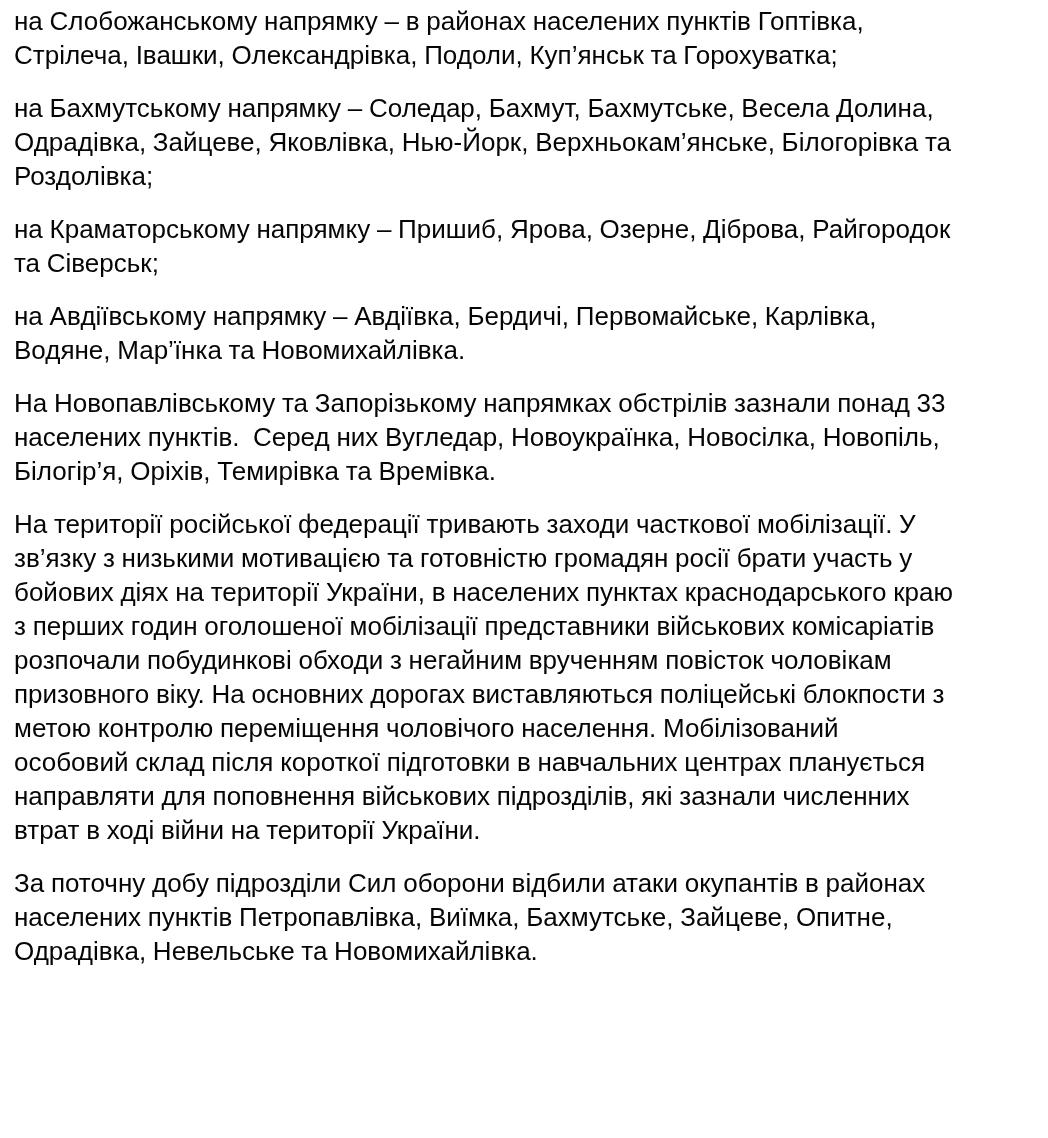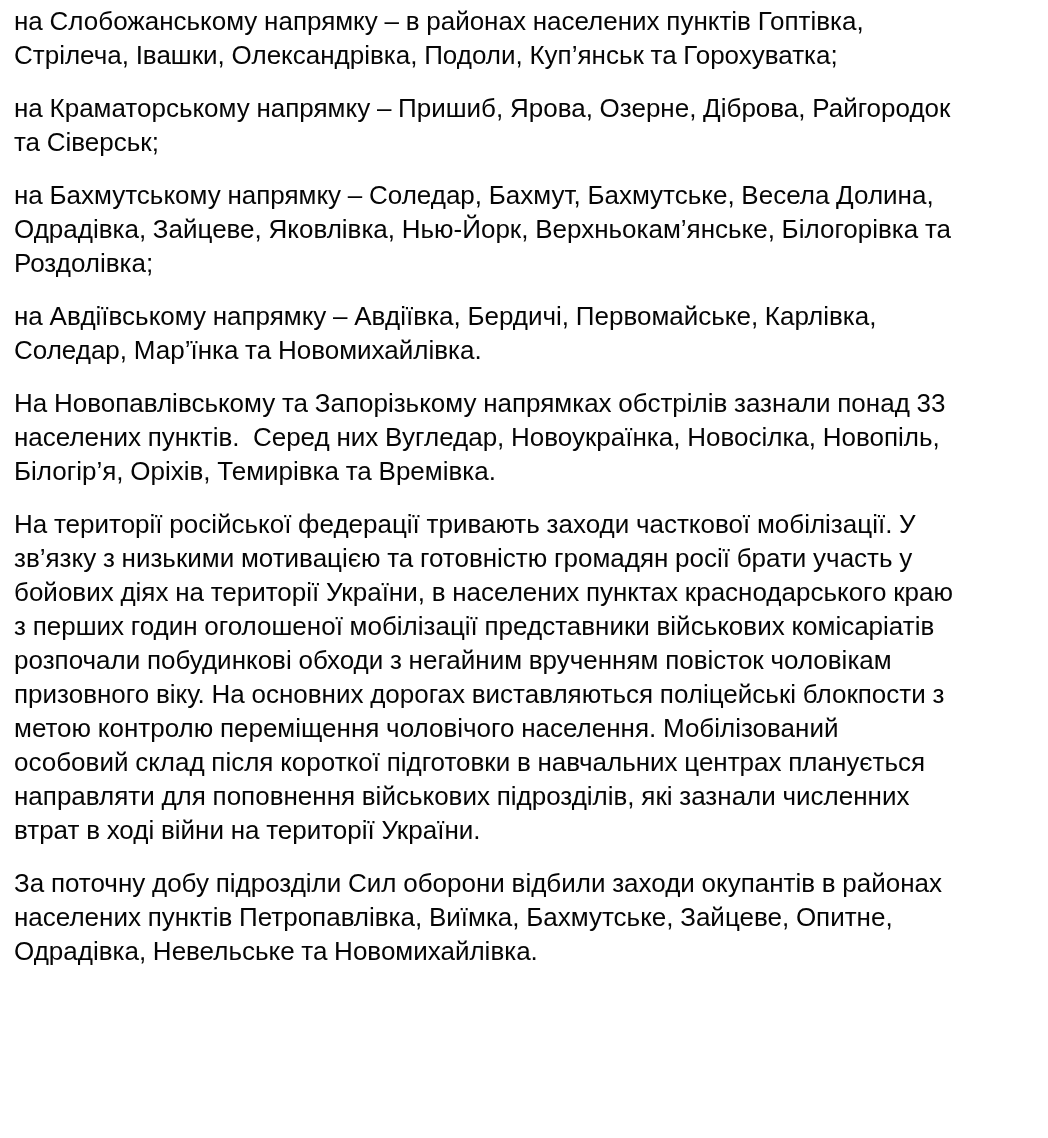--- a/index.html
+++ b/index.html
@@ -31,25 +31,25 @@
     .report p:last-child {
       margin-bottom: 0;
     }
   </style>
 </head>
 <body>
 
 <main class="report">
   <p>на Слобожанському напрямку – в районах населених пунктів Гоптівка, Стрілеча, Івашки, Олександрівка, Подоли, Куп’янськ та Горохуватка;</p>
 
+  <p>на Бахмутському напрямку – Соледар, Бахмут, Бахмутське, Весела Долина, Одрадівка, Зайцеве, Яковлівка, Нью-Йорк, Верхньокам’янське, Білогорівка та Роздолівка;</p>
+
   <p>на Краматорському напрямку – Пришиб, Ярова, Озерне, Діброва, Райгородок та Сіверськ;</p>
 
-  <p>на Бахмутському напрямку – Соледар, Бахмут, Бахмутське, Весела Долина, Одрадівка, Зайцеве, Яковлівка, Нью-Йорк, Верхньокам’янське, Білогорівка та Роздолівка;</p>
-
-  <p>на Авдіївському напрямку – Авдіївка, Бердичі, Первомайське, Карлівка, Соледар, Мар’їнка та Новомихайлівка.</p>
+  <p>на Авдіївському напрямку – Авдіївка, Бердичі, Первомайське, Карлівка, Водяне, Мар’їнка та Новомихайлівка.</p>
 
   <p>На Новопавлівському та Запорізькому напрямках обстрілів зазнали понад 33 населених пунктів.  Серед них Вугледар, Новоукраїнка, Новосілка, Новопіль, Білогір’я, Оріхів, Темирівка та Времівка.</p>
 
 
   <p>На території російської федерації тривають заходи часткової мобілізації. У зв’язку з низькими мотивацією та готовністю громадян росії брати участь у бойових діях на території України, в населених пунктах краснодарського краю з перших годин оголошеної мобілізації представники військових комісаріатів розпочали побудинкові обходи з негайним врученням повісток чоловікам призовного віку. На основних дорогах виставляються поліцейські блокпости з метою контролю переміщення чоловічого населення. Мобілізований особовий склад після короткої підготовки в навчальних центрах планується направляти для поповнення військових підрозділів, які зазнали численних втрат в ході війни на території України.</p>
 
-  <p>За поточну добу підрозділи Сил оборони відбили заходи окупантів в районах населених пунктів Петропавлівка, Виїмка, Бахмутське, Зайцеве, Опитне, Одрадівка, Невельське та Новомихайлівка.</p>
+  <p>За поточну добу підрозділи Сил оборони відбили атаки окупантів в районах населених пунктів Петропавлівка, Виїмка, Бахмутське, Зайцеве, Опитне, Одрадівка, Невельське та Новомихайлівка.</p>
 </main>
 
 </body></html>

